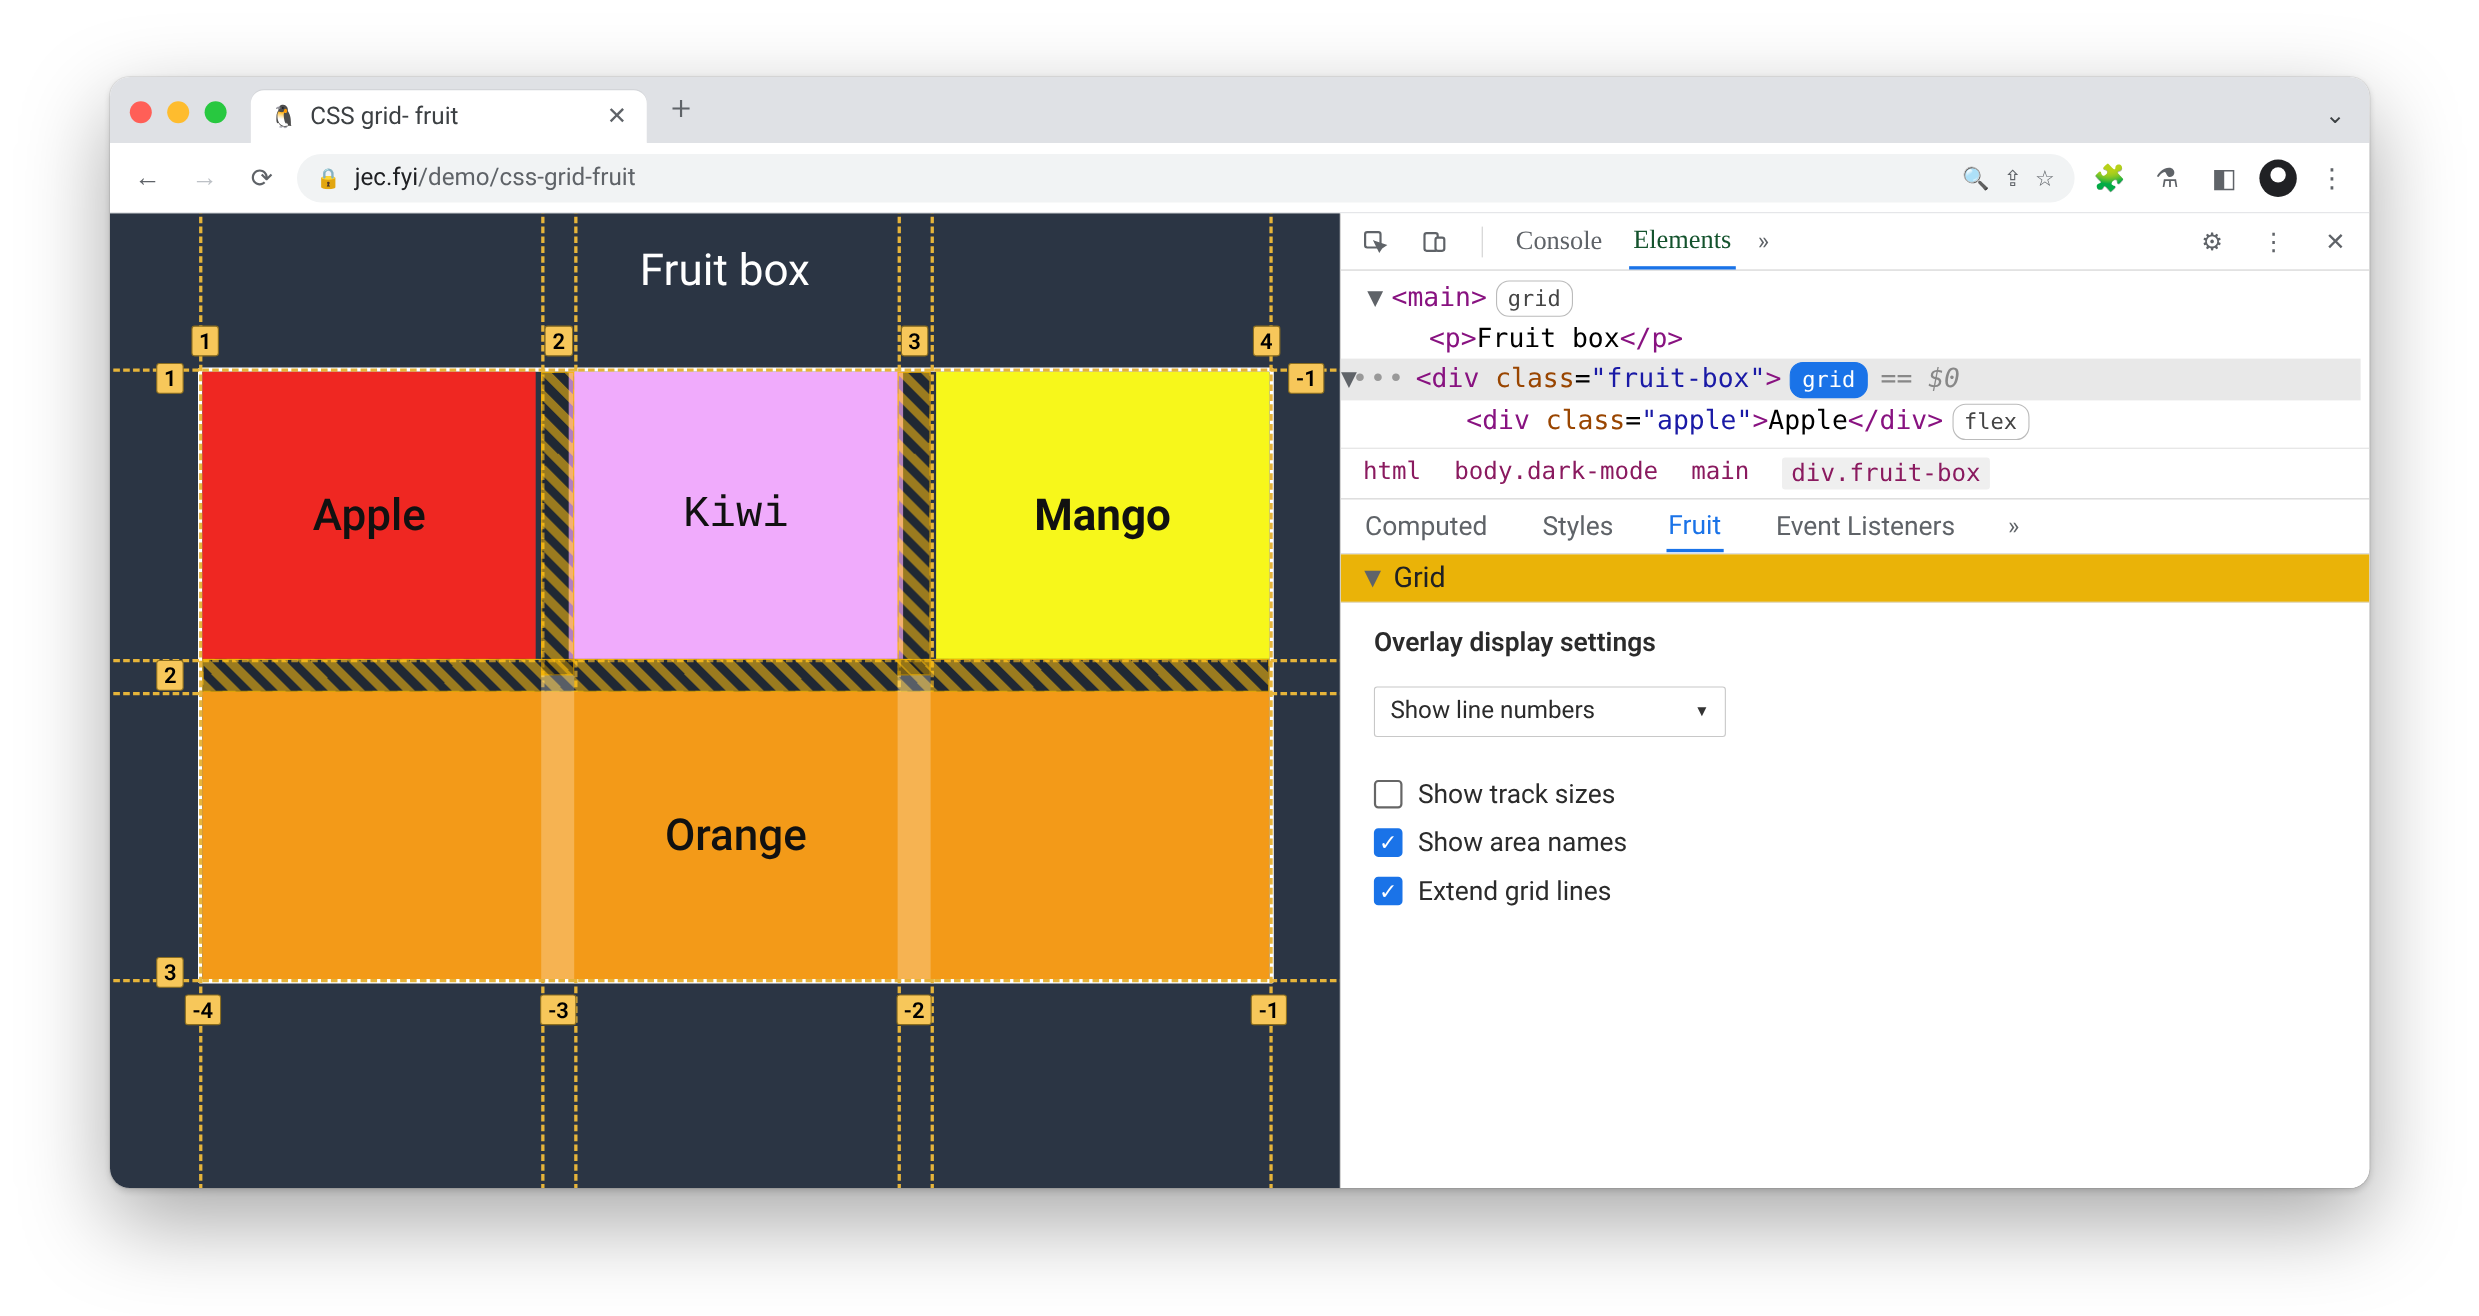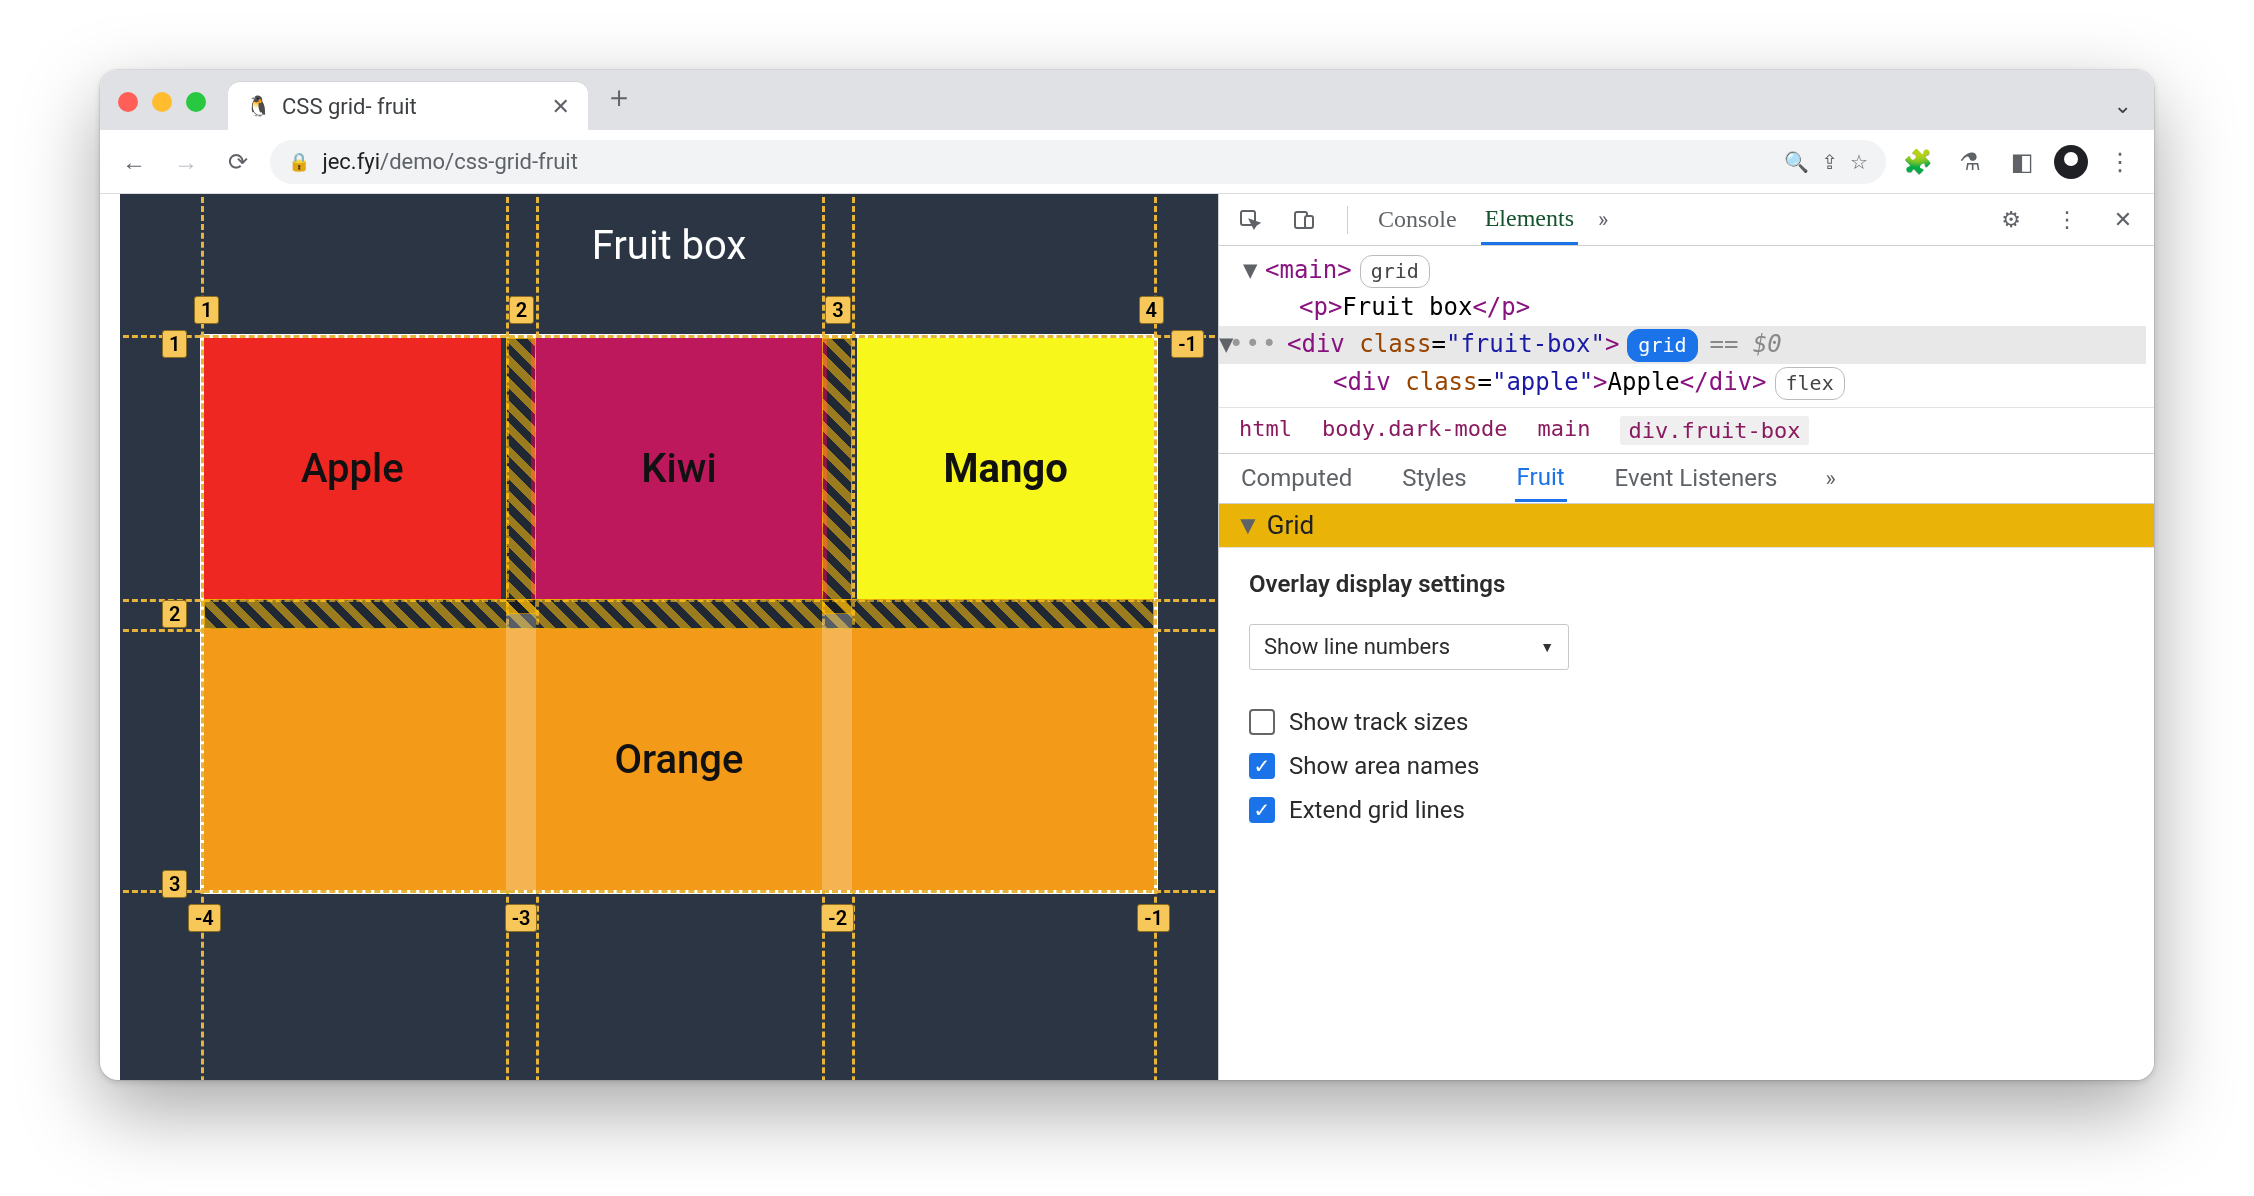--- a/index.html
+++ b/index.html
@@ -83,21 +83,21 @@
   .omnibox .url .host { color:#202124; }
   .omnibox .url .path { color:#5f6368; }
   .omnibox .spacer { flex:1; }
   .omni-action { font-size:20px; color:#5f6368; }
 
   .ext-icons { display:flex; align-items:center; gap:12px; }
   .avatar { width:34px; height:34px; border-radius:50%; background:#202124; display:flex; align-items:center; justify-content:center; }
   .avatar::before { content:""; width:14px; height:14px; border-radius:50%; background:#fff; margin-top:-5px; }
 
   
-  .viewport { display:flex; height:calc(100% - 124px);padding-left:20px; }
+  .viewport { display:flex; height:calc(100% - 124px); }
   .page { flex:1; background:#2b3544; position:relative; overflow:hidden; }
   .devtools {
     width: 936px; background:#fff; border-left:1px solid #d0d0d0;
     display:flex; flex-direction:column;
   }
 
   
   .page-inner { position:relative; width:100%; height:100%; }
   .page-title {
     text-align:center; color:#fff; font-size:40px;
@@ -110,21 +110,21 @@
   }
   .grid {
     position:absolute; inset:0;
     display:grid;
     grid-template-columns: 1fr 1fr 1fr;
     grid-template-rows: 1fr 1fr;
     gap: 30px;
   }
   .cell { display:flex; align-items:center; justify-content:center; font-size:40px; font-weight:500; color:#111; }
   .apple { background:#ef2722; }
-  .kiwi  { background:#be185d; }
+  .kiwi  { background:#f0abfc;font-family:Liberation Mono, monospace; }
   .mango { background:#f7f71b;font-weight:bold; }
   .orange{ background:#f39a18; grid-column:1 / span 3; }
 
   
   .gap-h, .gap-v { position:absolute; background:
      repeating-linear-gradient(45deg, rgba(247,181,0,.55) 0 8px, rgba(0,0,0,.25) 8px 16px);
      border:1px solid rgba(247,181,0,.8);
   }
   .gap-v1 { left:calc(33.333% - 15px); top:0; width:30px; height:50%; }
   .gap-v2 { left:calc(66.666% - 15px); top:0; width:30px; height:50%; }

